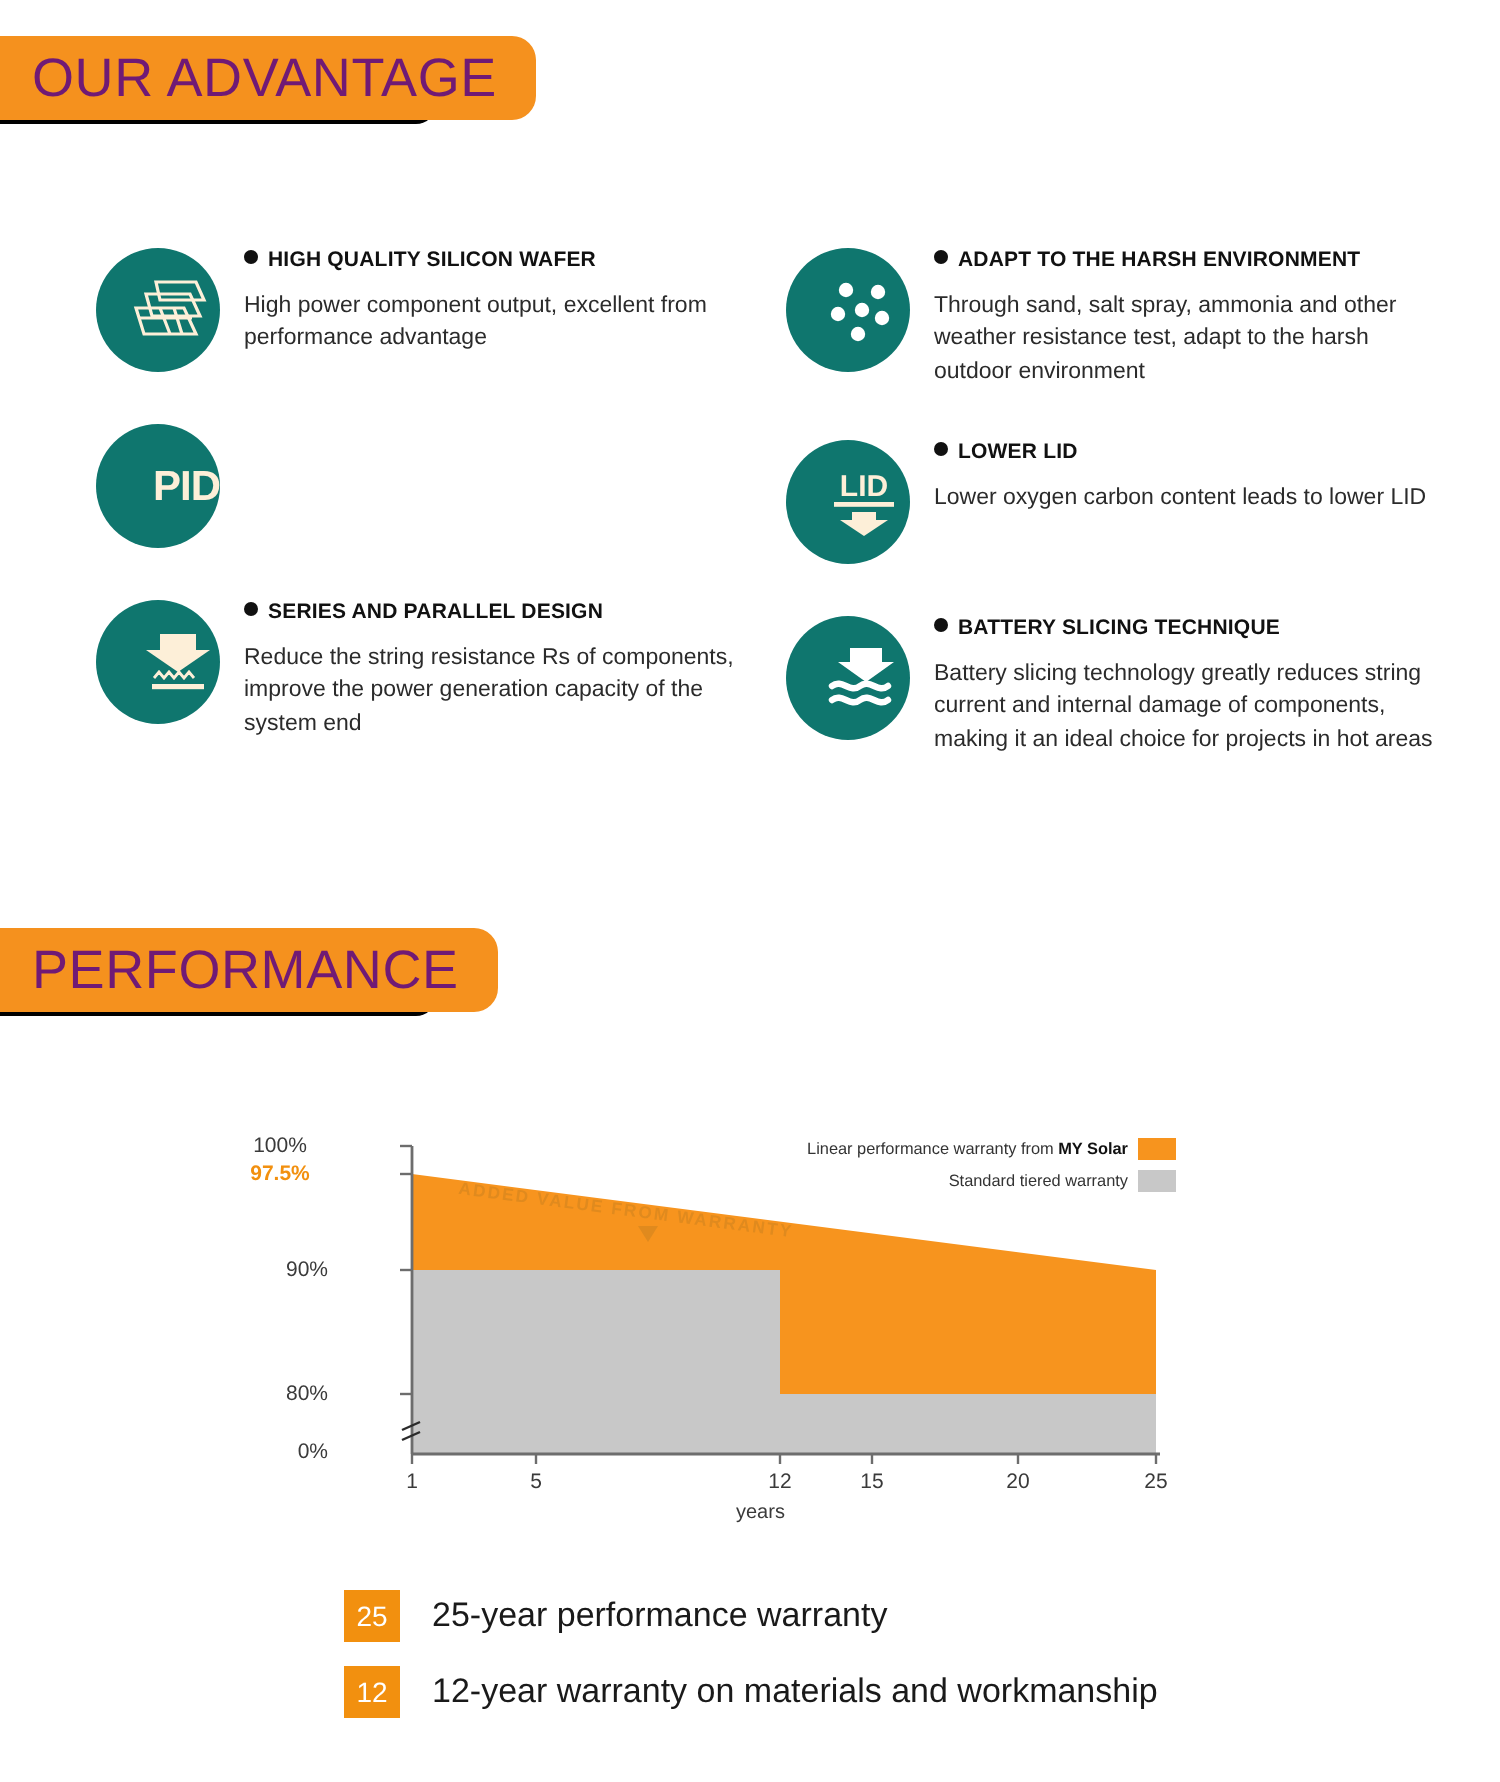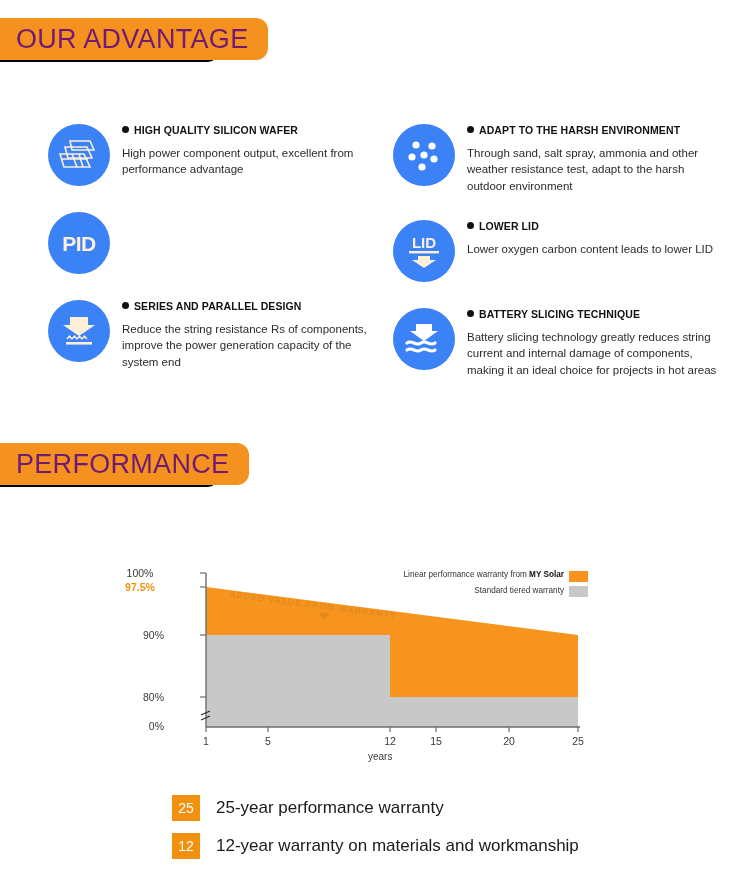--- a/index.html
+++ b/index.html
@@ -66,24 +66,24 @@
   .adv-item {
     display: flex;
     align-items: flex-start;
     margin-bottom: 14px;
   }
   .adv-icon {
     flex: 0 0 auto;
     width: 62px;
     height: 62px;
     border-radius: 50%;
-    background: #3b82f6;
+    background: #0f766e;
     display: flex;
     align-items: center;
-    justify-content: center;
+    justify-content: flex-end;
     margin-right: 12px;
     margin-top: 12px;
     overflow: hidden;
   }
   .adv-icon svg { display: block; }
   .adv-icon-text {
     color: #FDEFD8;
     font-weight: bold;
     font-size: 21px;
     letter-spacing: -0.5px;
@@ -130,21 +130,21 @@
     left: 388px;
     top: 24px;
     width: 200px;
     text-align: right;
     font-size: 8.2px;
     color: #333;
     line-height: 1.55;
   }
   .legend-row {
     display: flex;
-    align-items: flex-end;
+    align-items: flex-start;
     justify-content: flex-end;
     margin-bottom: 3px;
   }
   .legend-label { margin-right: 5px; white-space: nowrap; }
   .legend-label b { font-weight: bold; color: #111; }
   .legend-swatch {
     width: 19px;
     height: 11px;
     flex: 0 0 auto;
   }
@@ -308,21 +308,21 @@
       </div>
       <div class="adv-body">
         <div class="adv-title"><span class="bullet"></span><span>BATTERY SLICING TECHNIQUE</span></div>
         <p class="adv-desc">Battery slicing technology greatly reduces string current and internal damage of components, making it an ideal choice for projects in hot areas</p>
       </div>
     </div>
 
   </div>
 </div>
 
-<div class="banner-wrap" style="position:absolute; left:0; top:425px; width:606px;">
+<div class="banner-wrap" style="position:absolute; left:0; top:446px; width:606px;">
   <div class="banner-shadow"></div>
   <div class="banner">
     <span class="banner-text">PERFORMANCE</span>
   </div>
 </div>
 
 <div class="chart-block">
 
   <div class="legend">
     <div class="legend-row">

